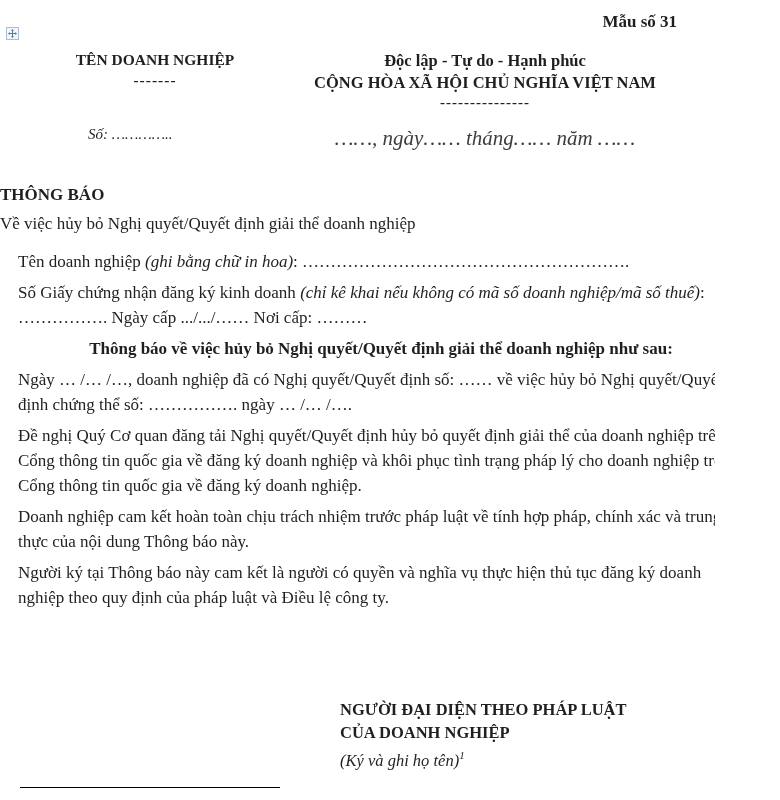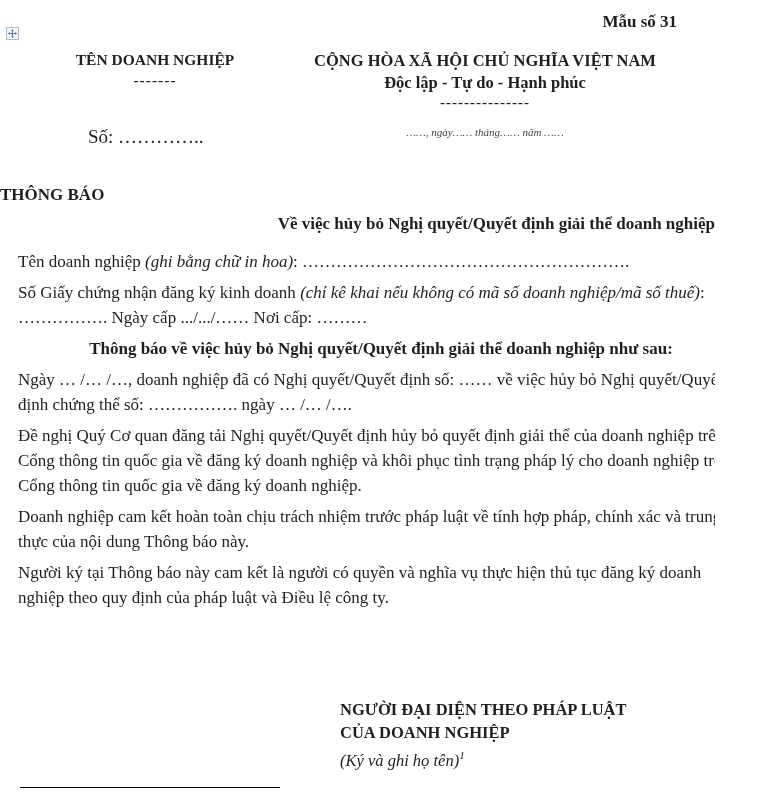--- a/index.html
+++ b/index.html
@@ -33,33 +33,33 @@
     position:absolute;left:40px;top:50px;width:230px;
     text-align:center;font-weight:bold;font-size:15.5px;line-height:20px;
   }
   .hdr-left .divider{font-weight:bold;letter-spacing:1px;}
   .hdr-right{
     position:absolute;left:295px;top:50px;width:380px;
     text-align:center;font-weight:bold;font-size:16.5px;line-height:22px;
   }
   .hdr-right .divider{font-weight:bold;letter-spacing:1px;font-size:15px;line-height:16px;}
   .so-line{
-    position:absolute;left:88px;top:126px;font-size:19px;
+    position:absolute;left:88px;top:126px;font-size:15px;font-style:italic;
   }
   .date-line{
     position:absolute;left:320px;top:126px;width:330px;
-    text-align:center;font-style:italic;font-size:11px;color:#3d3d3d;
+    text-align:center;font-style:italic;font-size:21px;color:#3d3d3d;
   }
   .doc-title{
     position:absolute;top:185px;left:0;width:100%;
     text-align:left;font-weight:bold;font-size:17px;
   }
   .doc-subtitle{
     position:absolute;top:214px;left:0;width:100%;
-    text-align:right;font-weight:bold;font-size:17px;
+    text-align:left;font-weight:normal;font-size:17px;
   }
   .body-text{
     position:absolute;top:249px;left:18px;width:726px;
     font-size:17px;line-height:25px;
   }
   .body-text p{margin:0 0 6px 0;}
   .body-text .it{font-style:italic;}
   .body-text .bold-line{font-weight:bold;text-align:center;}
   .signature{
     position:absolute;top:698px;left:340px;width:372px;
@@ -86,22 +86,22 @@
 
   <div class="resize-square"></div>
 
   <div class="form-number">Mẫu số 31</div>
 
   <div class="hdr-left">
     <div>TÊN DOANH NGHIỆP</div>
     <div class="divider">-------</div>
   </div>
   <div class="hdr-right">
+    <div>Độc lập - Tự do - Hạnh phúc</div>
     <div>CỘNG HÒA XÃ HỘI CHỦ NGHĨA VIỆT NAM</div>
-    <div>Độc lập - Tự do - Hạnh phúc</div>
     <div class="divider">---------------</div>
   </div>
 
   <div class="so-line">Số: …………..</div>
   <div class="date-line">……, ngày…… tháng…… năm ……</div>
 
   <div class="doc-title">THÔNG BÁO</div>
   <div class="doc-subtitle">Về việc hủy bỏ Nghị quyết/Quyết định giải thể doanh nghiệp</div>
 
   <div class="body-text">

